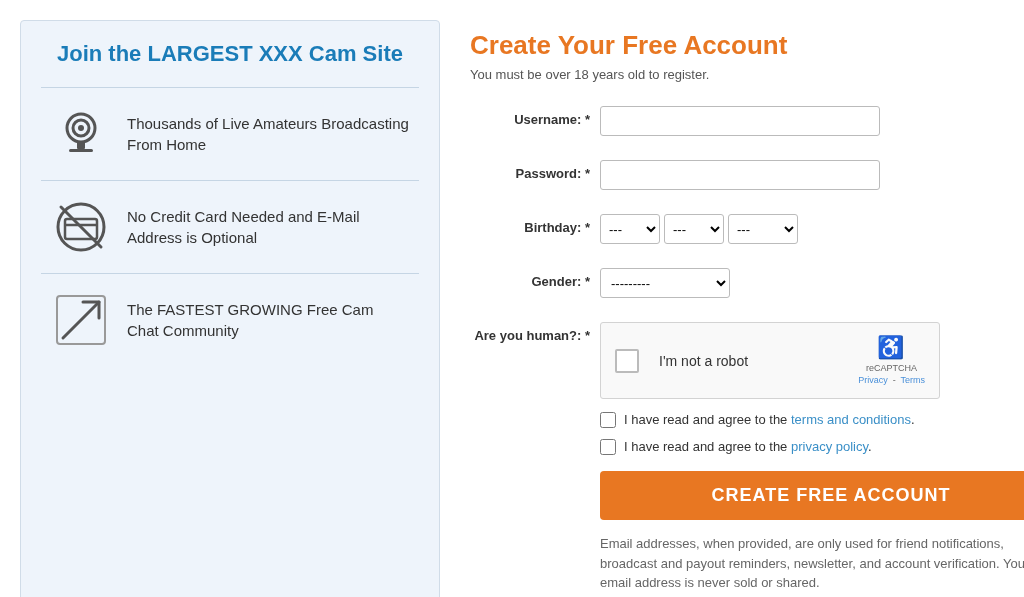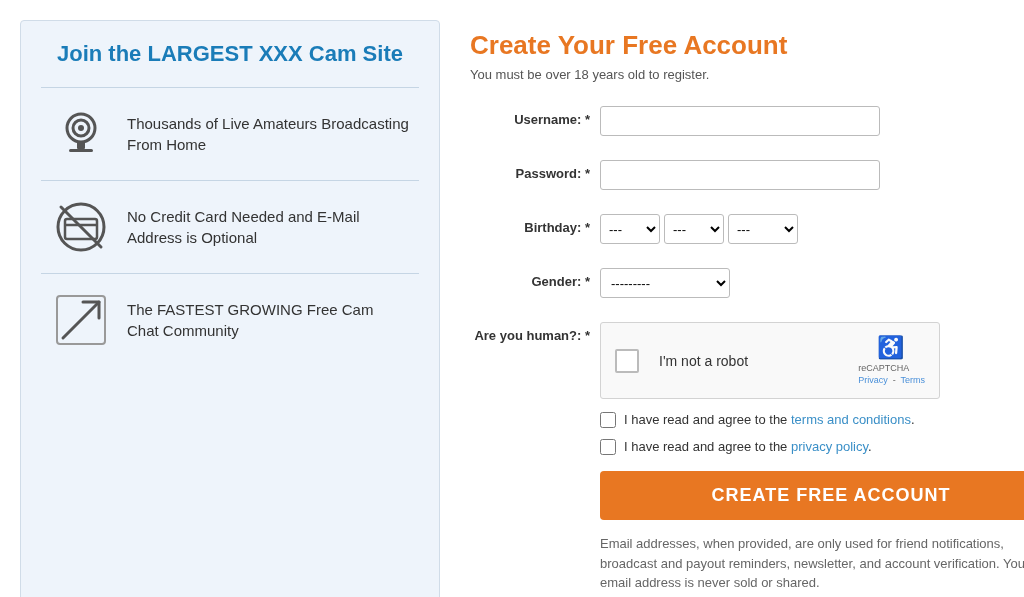--- a/index.html
+++ b/index.html
@@ -174,21 +174,21 @@
       align-items: center;
       gap: 2px;
     }
     .recaptcha-logo {
       font-size: 22px;
       color: #4a90d9;
     }
     .recaptcha-text {
       font-size: 9px;
       color: #666;
-      text-align: left;
+      text-align: center;
       line-height: 1.3;
     }
     .recaptcha-text a {
       color: #4a90d9;
       text-decoration: none;
     }
 
     
     .checkbox-row {
       display: flex;

